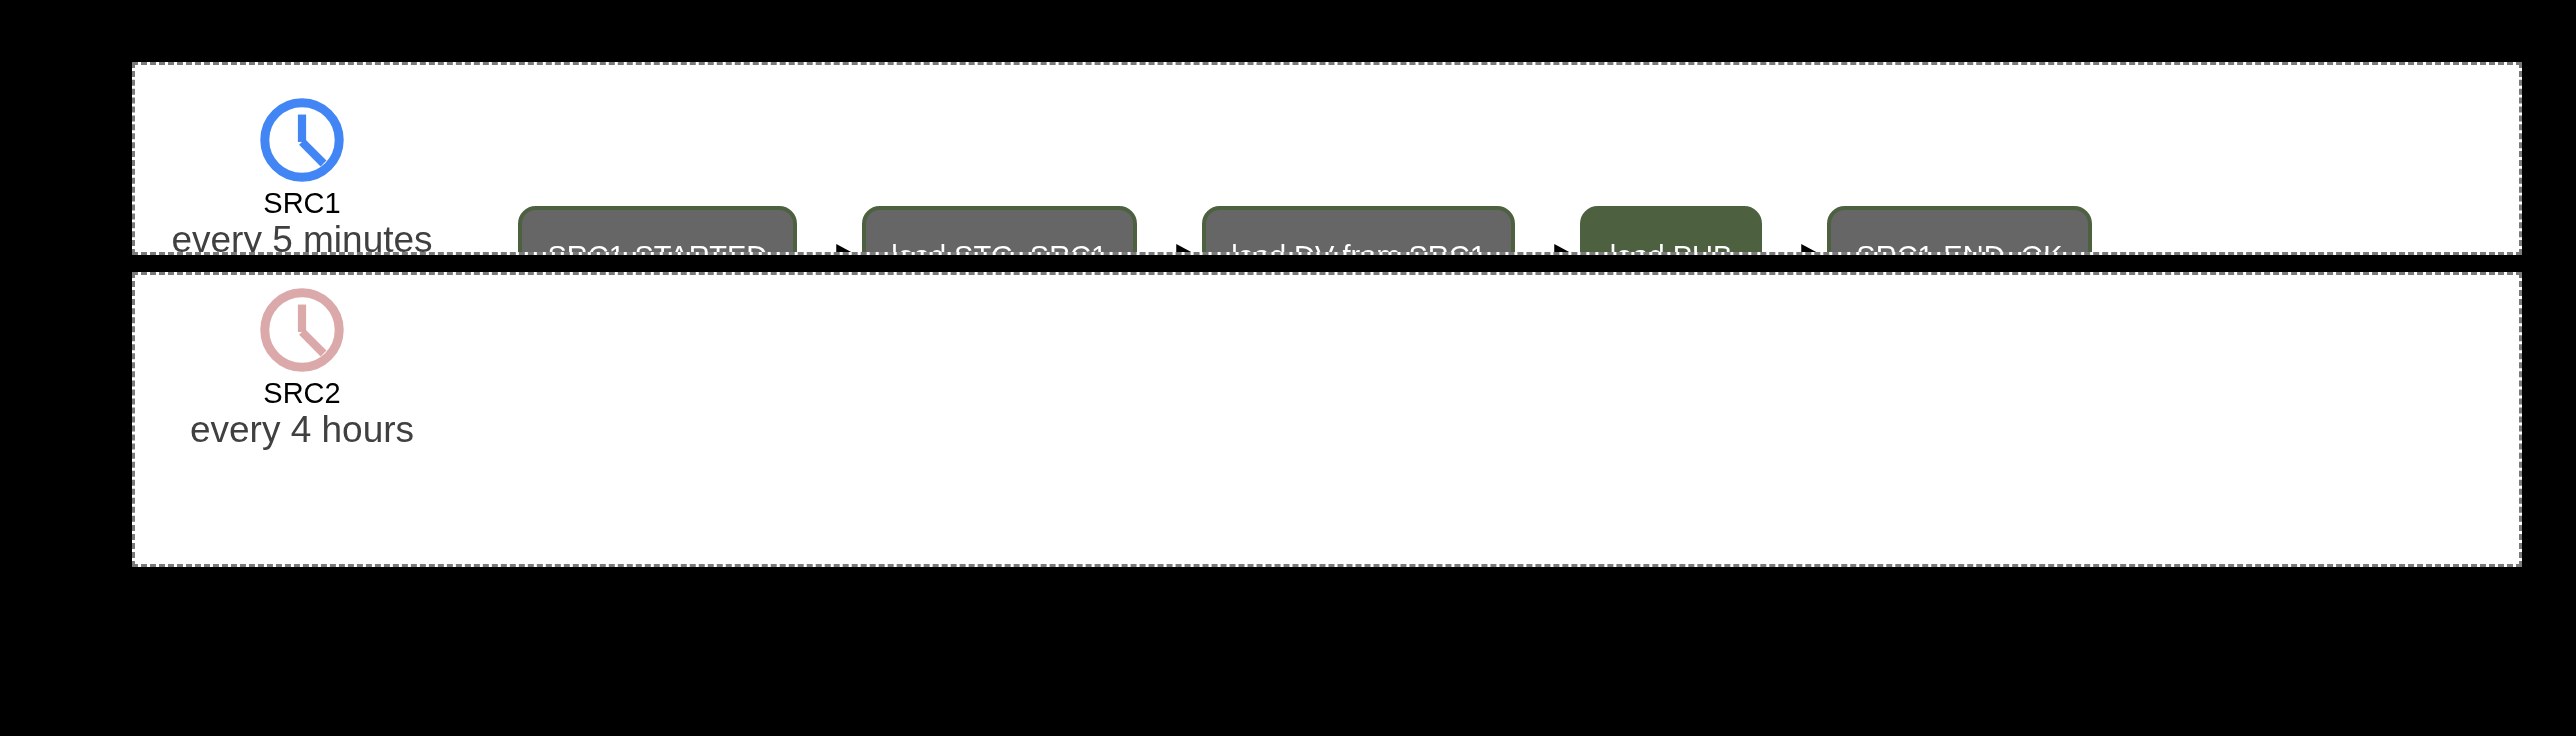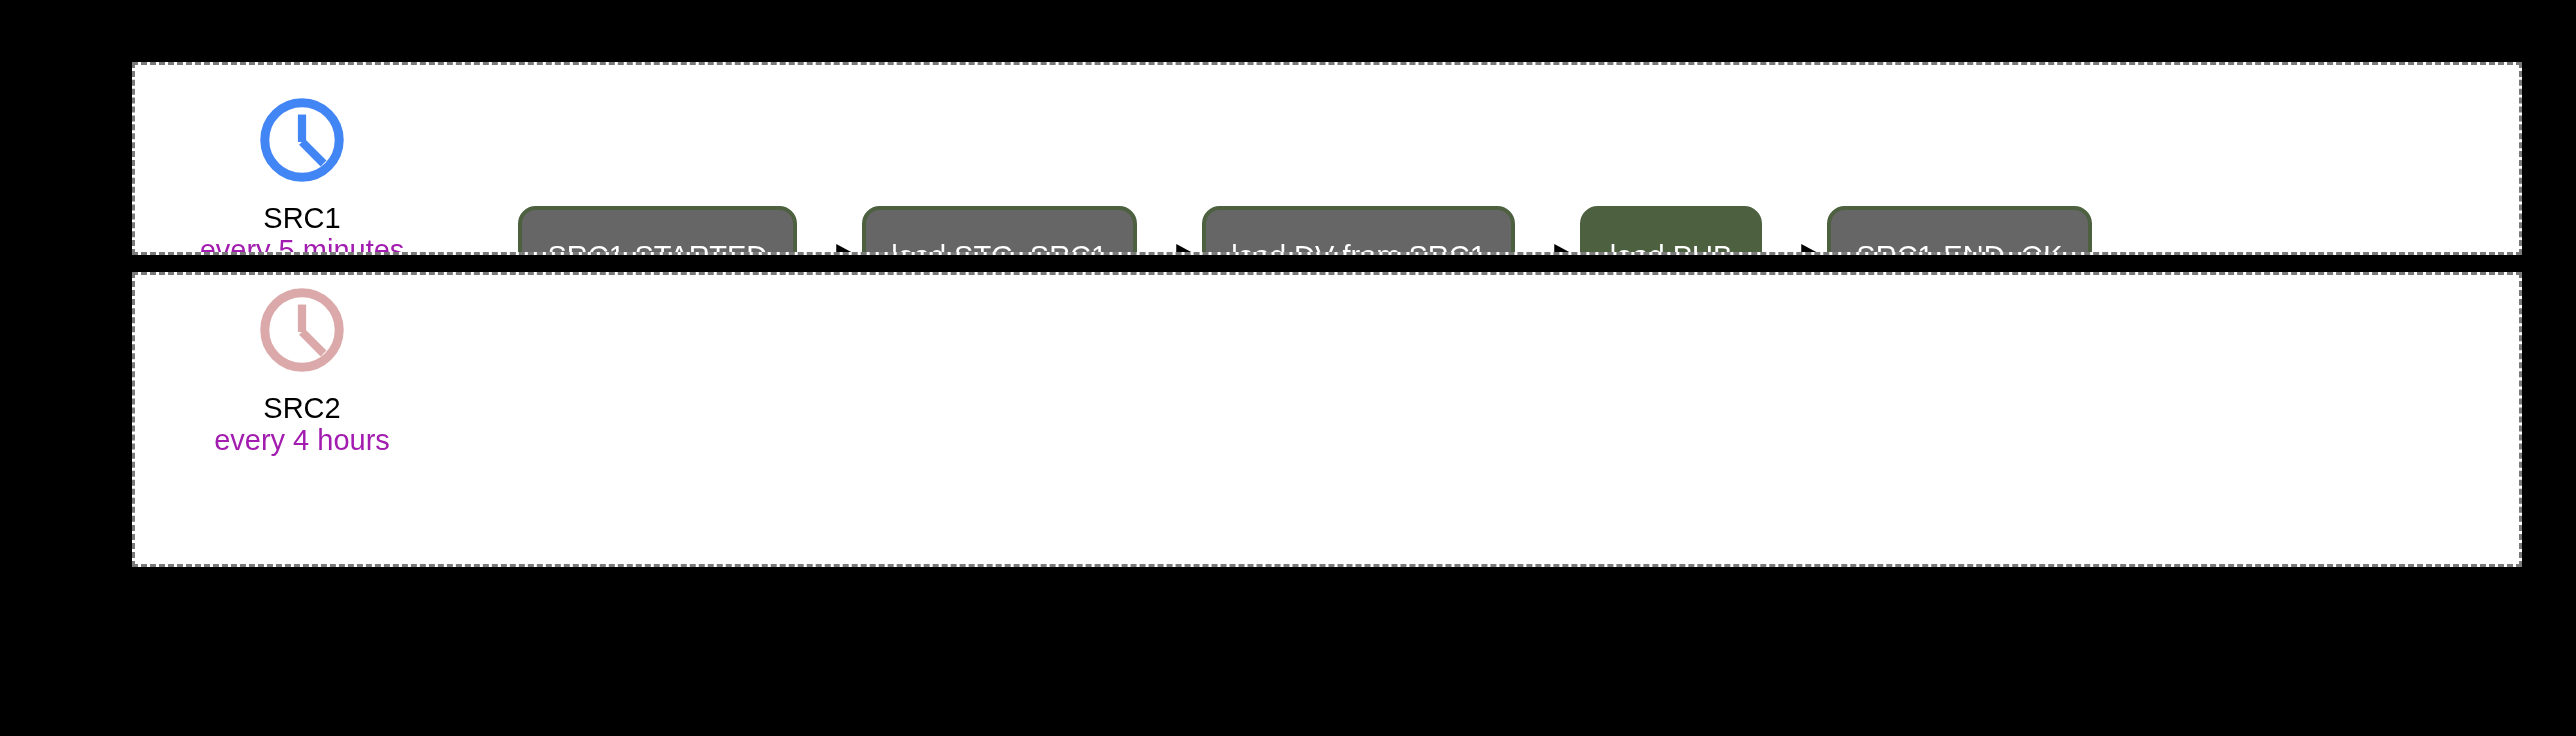--- a/index.html
+++ b/index.html
@@ -51,30 +51,30 @@
     flex-direction: column;
     align-items: center;
   }
 
   #trigger-src1 { left: 54px; top: 27.5px; }
   #trigger-src2 { left: 54px; top: 7.9px; }
 
   .clock-icon { display: block; width: 94px; height: 94px; }
 
   .trigger-name {
-    margin-top: 15px;
+    margin-top: 0;
     font-size: 29px;
     color: #000000;
     line-height: 1.12;
     white-space: nowrap;
   }
 
   .trigger-schedule {
-    font-size: 29px;
-    color: #a21caf;
+    font-size: 37px;
+    color: #404040;
     line-height: 1.12;
     white-space: nowrap;
   }
 
   
   .flow {
     position: absolute;
     display: flex;
     align-items: center;
   }

